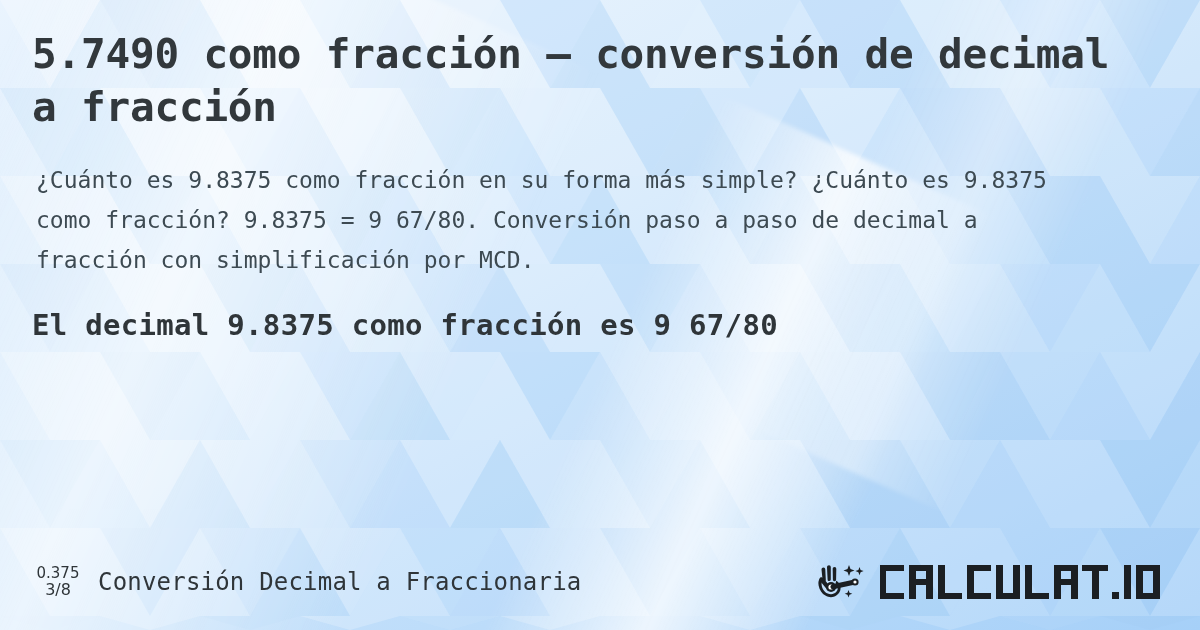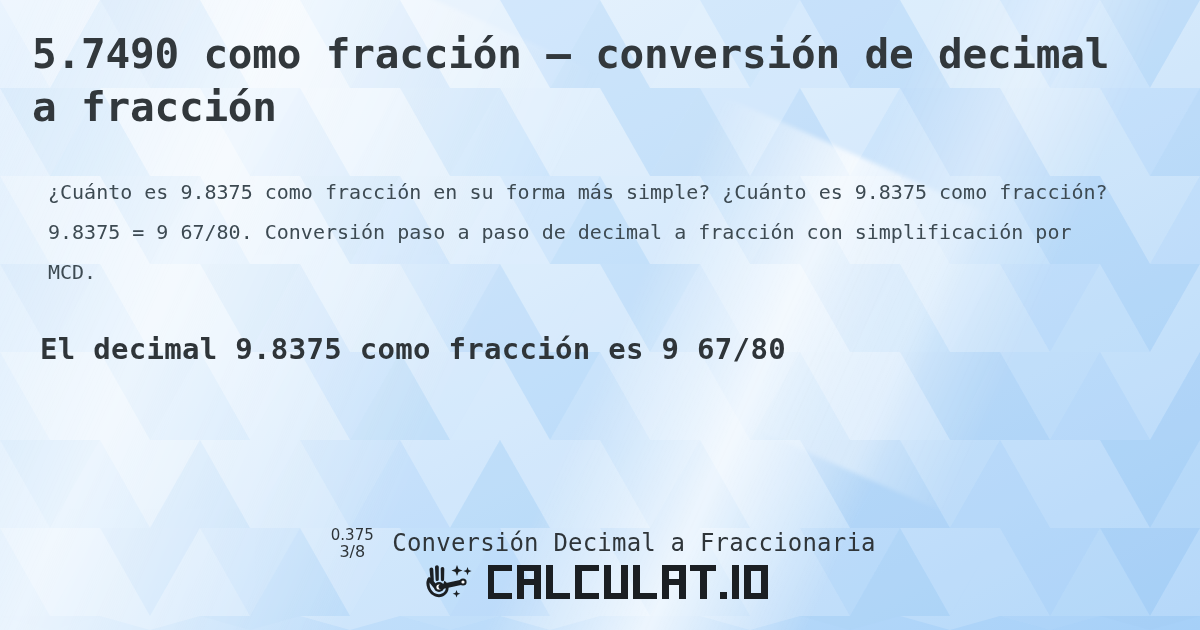--- a/index.html
+++ b/index.html
@@ -72,50 +72,49 @@
     padding-top: 28px;
     font-size: 41px;
     line-height: 53px;
     font-weight: 700;
     letter-spacing: -0.2px;
     color: #32383c;
     max-width: 1110px;
   }
 
   .lede {
-    margin: 16px;
+    margin: 4px;
     padding-top: 22px;
-    font-size: 20px;
+    font-size: 23px;
     line-height: 40px;
     font-weight: 400;
     color: #3d4a52;
     max-width: 1060px;
   }
 
   .answer {
-    margin: 8px;
+    margin: 0;
     padding-top: 22px;
     font-size: 29px;
     line-height: 38px;
     font-weight: 700;
     color: #2f3539;
     letter-spacing: 0.3px;
   }
 
   
   .footer {
     position: absolute;
     left: 32px;
     right: 30px;
     bottom: 26px;
     z-index: 6;
     display: flex;
     align-items: center;
     justify-content: space-between;
-    flex-direction: column;
   }
 
   .brand-left {
     display: flex;
     align-items: center;
     gap: 14px;
   }
 
   .frac-icon {
     display: flex;

